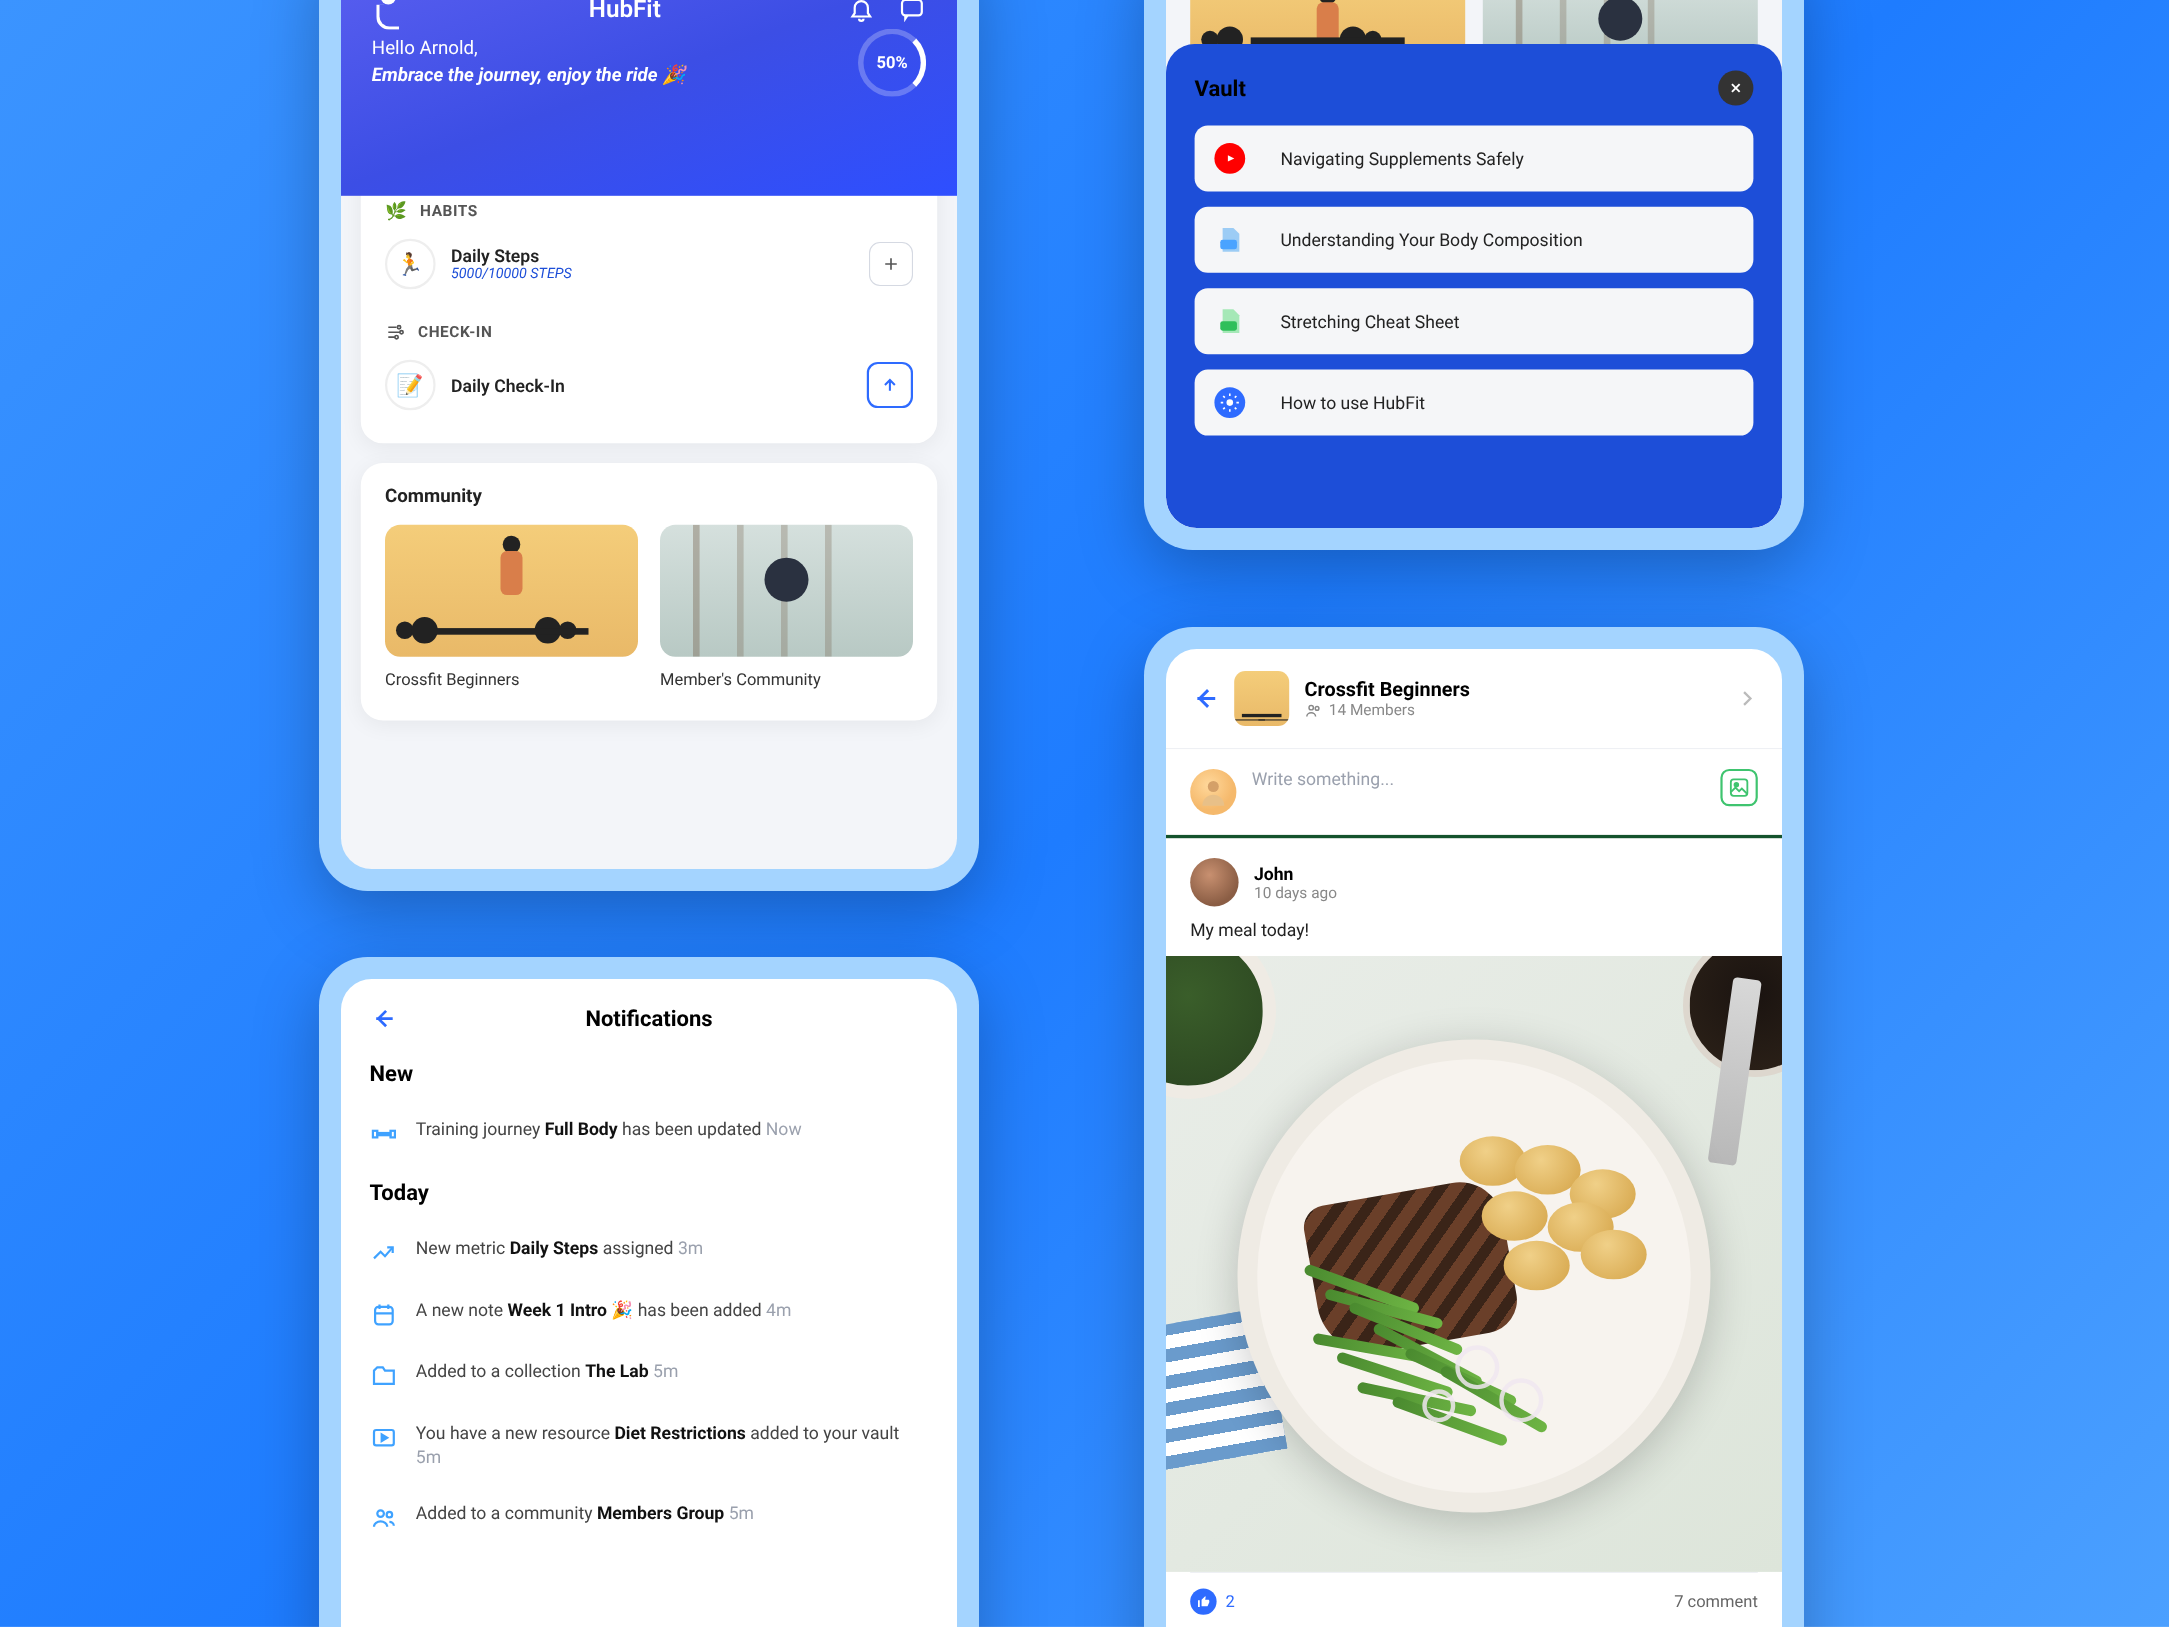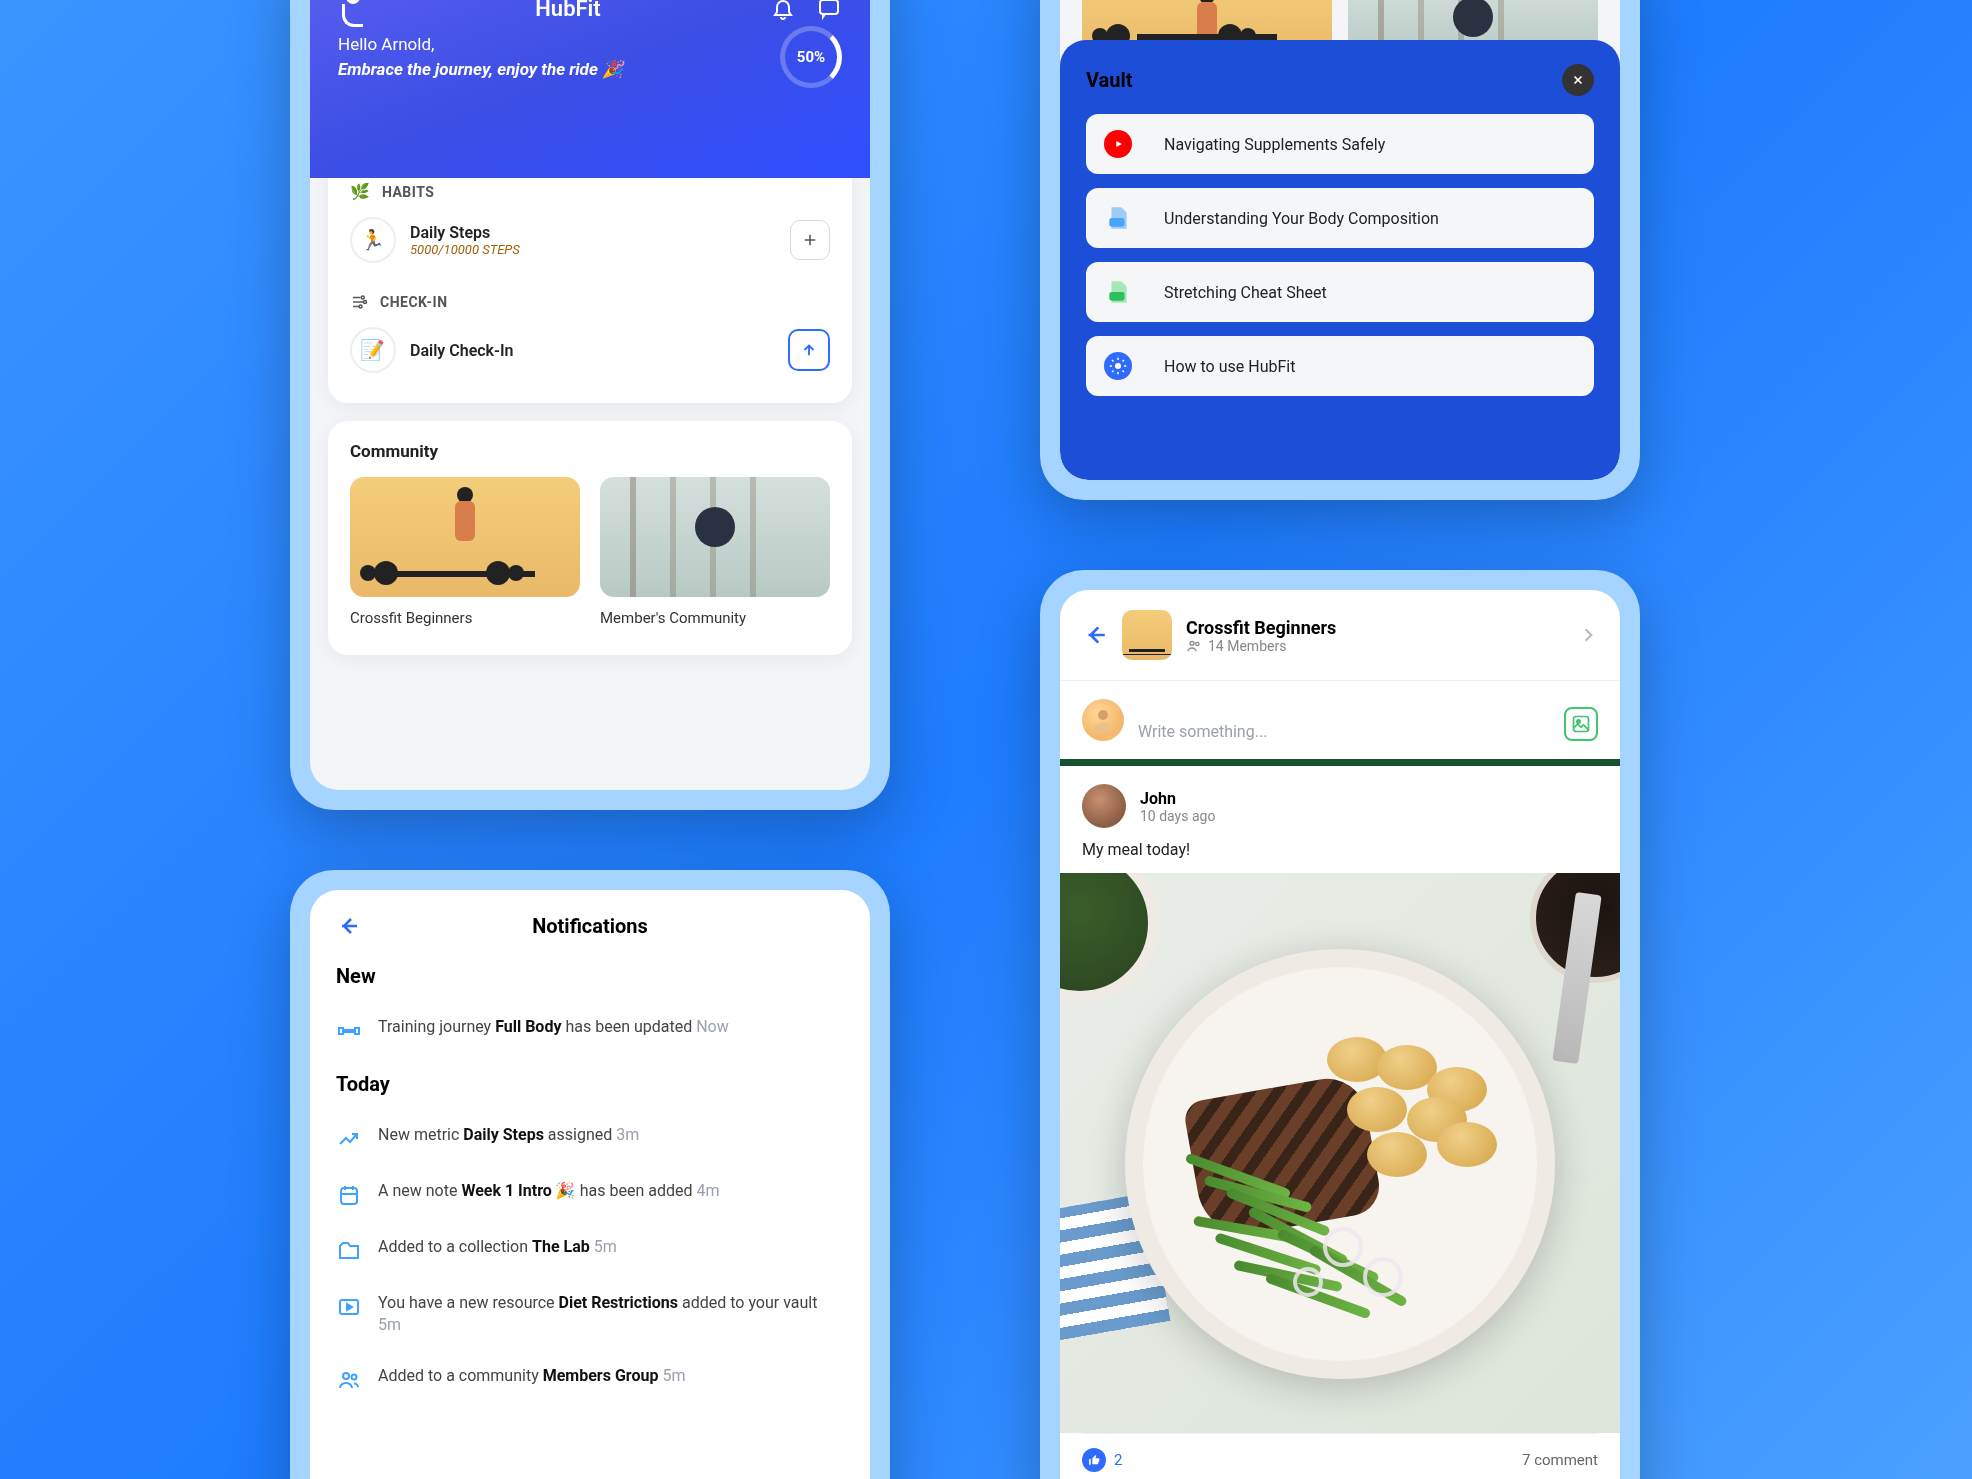--- a/index.html
+++ b/index.html
@@ -83,21 +83,21 @@
 .p1-completed { font-size: 14px; color: #2e6bff; font-style: italic; }
 .p1-habit-row {
   display: flex; align-items: center; gap: 14px; padding: 10px 0;
 }
 .p1-habit-icon {
   width: 46px; height: 46px; border-radius: 50%; border: 2px solid #eee;
   display: flex; align-items: center; justify-content: center; font-size: 20px;
 }
 .p1-habit-text { flex: 1; }
 .p1-habit-title { font-size: 16px; font-weight: 600; color: #222; }
-.p1-habit-sub { font-size: 13px; color: #a16207; font-style: italic; }
+.p1-habit-sub { font-size: 13px; color: #1d4ed8; font-style: italic; }
 .p1-plus-btn {
   width: 40px; height: 40px; border-radius: 10px; border: 1.5px solid #d5d9e2;
   display: flex; align-items: center; justify-content: center; color: #666; cursor: pointer;
 }
 .p1-upload-btn {
   width: 42px; height: 42px; border-radius: 10px; border: 2px solid #2e6bff;
   display: flex; align-items: center; justify-content: center; color: #2e6bff; cursor: pointer;
 }
 .p1-divider-space { height: 14px; }
 .p1-checkin-icon { font-size: 16px; color: #555; }
@@ -223,22 +223,22 @@
   content:""; position:absolute; bottom:8px; left:50%; transform:translateX(-50%);
   width:36px; height:3px; background:#222;
   box-shadow: -14px 4px 0 -1px #222, 14px 4px 0 -1px #222;
 }
 .p4-head-text { flex:1; }
 .p4-head-title { font-size:18px; font-weight:700; }
 .p4-head-sub { font-size:14px; color:#888; display:flex; align-items:center; gap:6px; }
 .p4-chevron { color:#bbb; font-size:22px; }
 
 .p4-compose {
-  display:flex; align-items:flex-end; gap:14px;
-  padding: 18px 22px; border-bottom:7px solid #14532d;
+  display:flex; align-items:flex-start; gap:14px;
+  padding: 18px 22px; border-bottom:3px solid #14532d;
 }
 .p4-avatar {
   width:42px; height:42px; border-radius:50%;
   background: radial-gradient(circle at 40% 35%, #ffd89b 0%, #f5b96c 60%);
   display:flex; align-items:center; justify-content:center;
 }
 .p4-compose-input { flex:1; color:#9aa0ad; font-size:16px; cursor:text; }
 .p4-img-btn {
   width:34px; height:34px; border-radius:8px; border:2px solid #3fc46f;
   display:flex; align-items:center; justify-content:center; color:#3fc46f; cursor:pointer;

